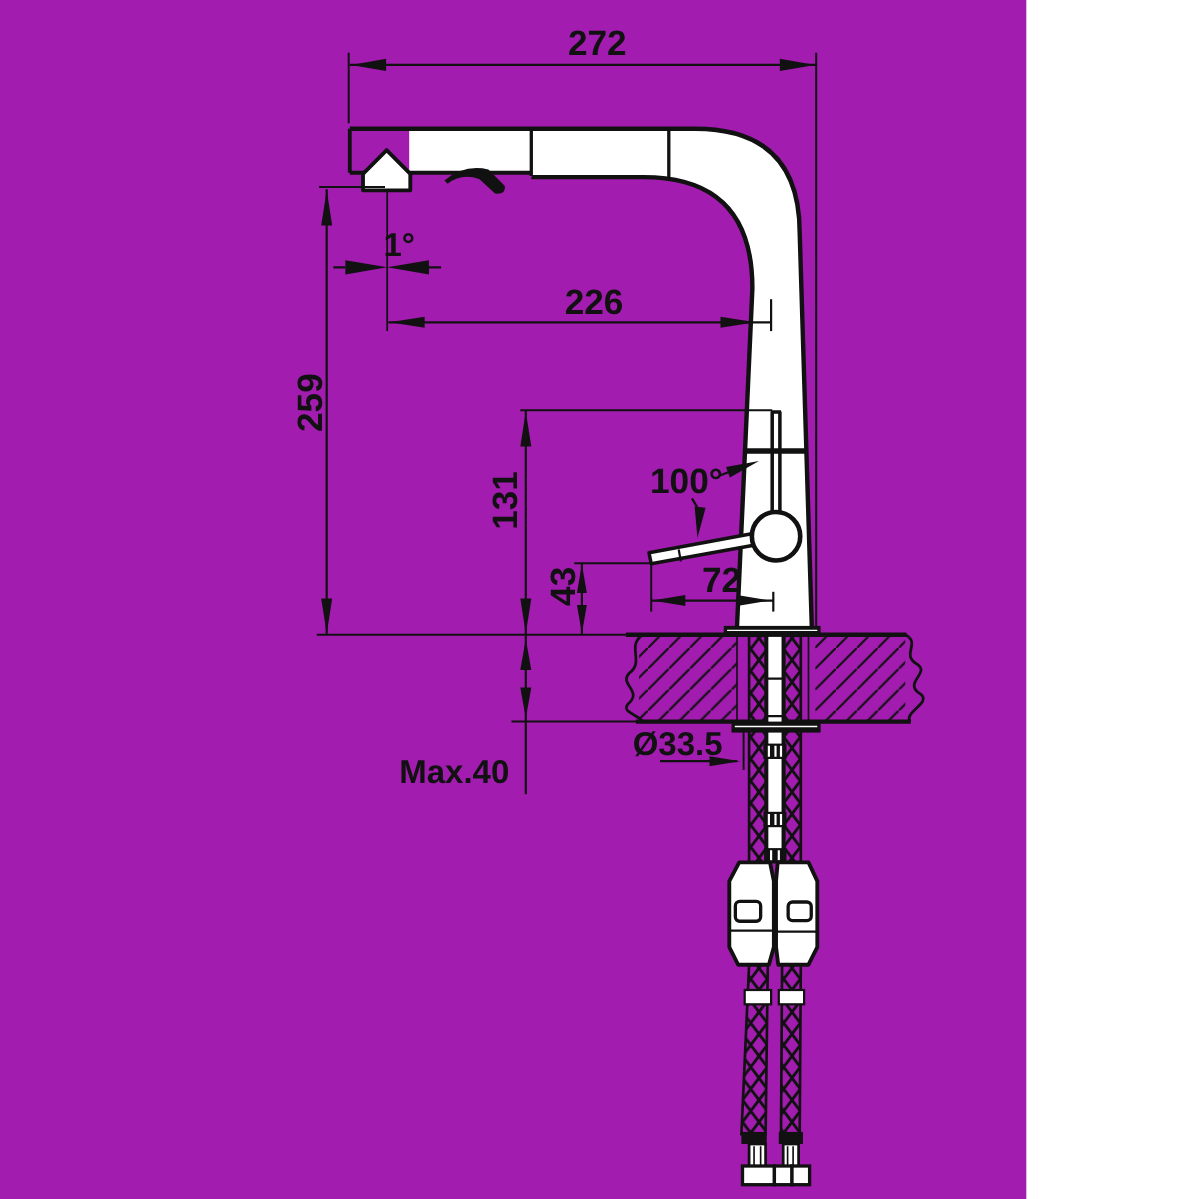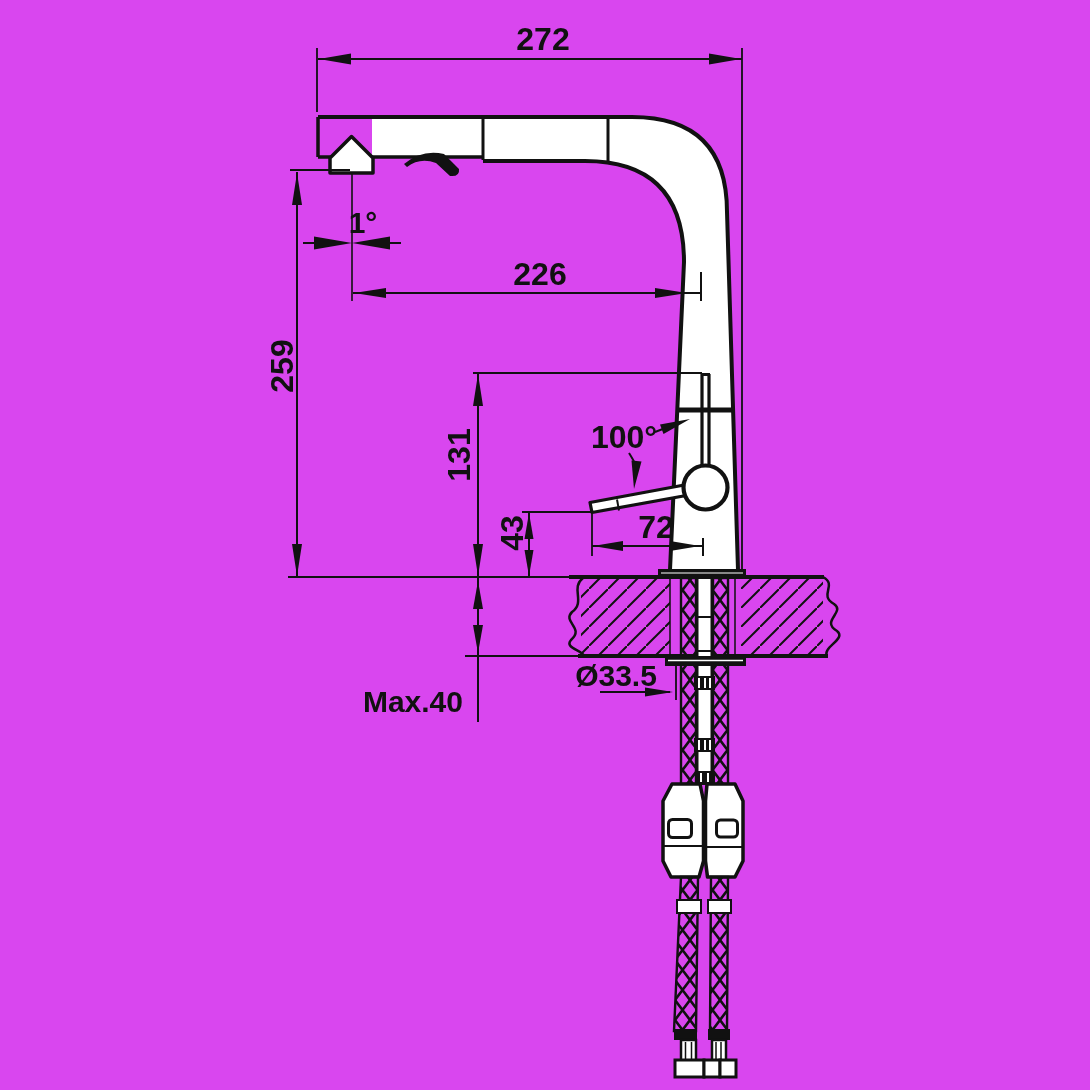--- a/index.html
+++ b/index.html
@@ -1,16 +1,16 @@
 <!DOCTYPE html>
 <html><head>
 <meta charset="utf-8">
 <style>
   html,body{margin:0;padding:0;background:#ffffff;}
-  .stage{position:relative;width:1090px;height:1090px;background:#d946ef;overflow:hidden;
+  .stage{position:relative;width:933px;height:1090px;background:#a21caf;overflow:hidden;
          font-family:"Liberation Sans", sans-serif;}
   svg{position:absolute;left:0;top:0;}
   text{font-family:"Liberation Sans", sans-serif;font-weight:700;fill:#111;}
   .dim-txt{font-size:32px;}
   .dim-txt-sm{font-size:30px;}
 </style>
 </head>
 <body>
 
 <div class="stage">

